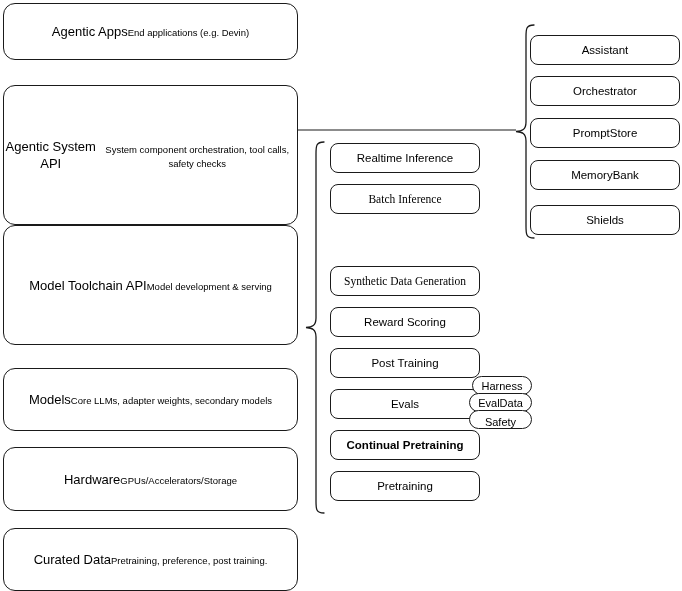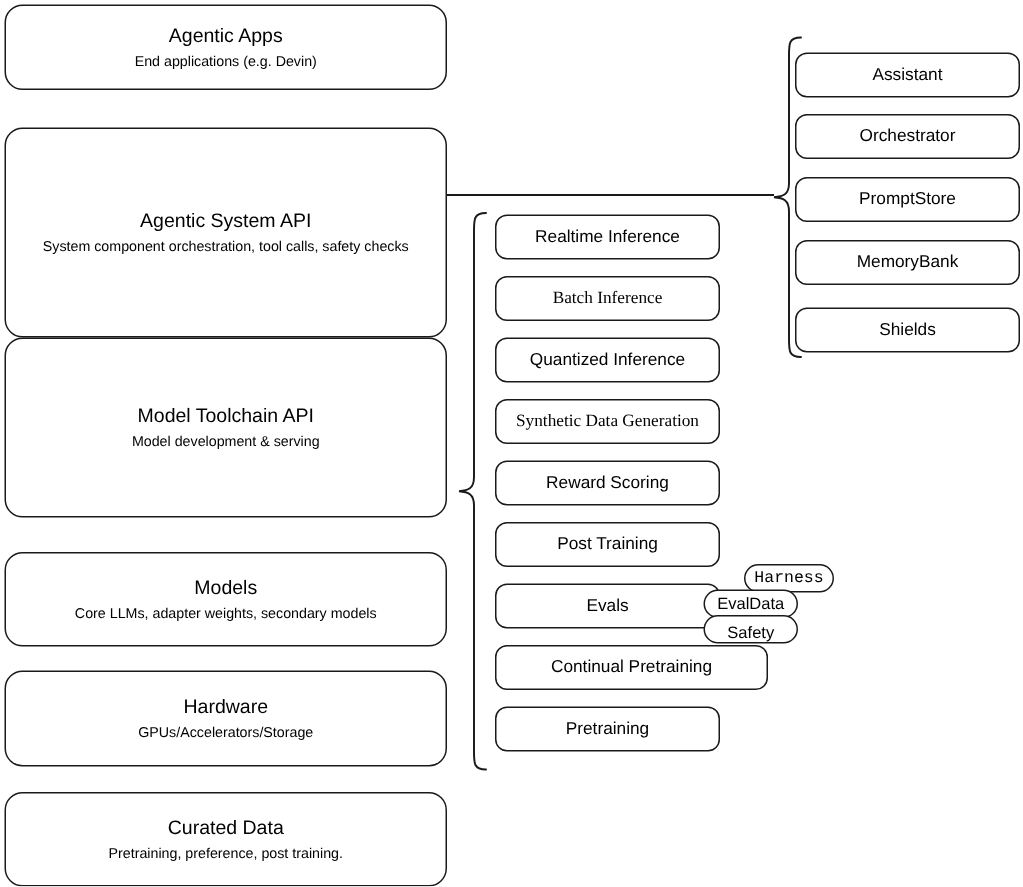--- a/index.html
+++ b/index.html
@@ -18,21 +18,21 @@
     background: #ffffff;
     overflow: hidden;
   }
   .box {
     position: absolute;
     box-sizing: border-box;
     background: #ffffff;
     border: 1px solid #1a1a1a;
     border-radius: 12px;
     display: flex;
-    flex-direction: column;
+    flex-direction: row;
     align-items: center;
     justify-content: center;
     text-align: center;
     color: #000000;
   }
   .layer-title {
     font-size: 13px;
     line-height: 17px;
     color: #000;
   }
@@ -135,43 +135,40 @@
              L 14 203
              C 14 211, 14 215, 22 215" fill="none" stroke="#1a1a1a" stroke-width="1.3" stroke-linecap="round"></path>
   </svg>
 
   <div class="pill" style="left:330px; top:143px; width:150px; height:30px;">
     <span>Realtime Inference</span>
   </div>
   <div class="pill" style="left:330px; top:184px; width:150px; height:30px;font-family:Liberation Serif, serif;">
     <span>Batch Inference</span>
   </div>
-  <div class="pill" style="left:330px; top:225px; width:150px; height:30px;">
-    <span>Quantized Inference</span>
-  </div>
   <div class="pill" style="left:330px; top:266px; width:150px; height:30px;font-family:Liberation Serif, serif;">
     <span>Synthetic Data Generation</span>
   </div>
   <div class="pill" style="left:330px; top:307px; width:150px; height:30px;">
     <span>Reward Scoring</span>
   </div>
   <div class="pill" style="left:330px; top:348px; width:150px; height:30px;">
     <span>Post Training</span>
   </div>
   <div class="pill" style="left:330px; top:389px; width:150px; height:30px;">
     <span>Evals</span>
   </div>
-  <div class="pill" style="left:330px; top:430px; width:182px; height:30px;">
+  <div class="pill" style="left:330px; top:430px; width:150px; height:30px;font-weight:bold;">
     <span>Continual Pretraining</span>
   </div>
   <div class="pill" style="left:330px; top:471px; width:150px; height:30px;">
     <span>Pretraining</span>
   </div>
 
-  <div class="mini-pill" style="left:496px; top:376px; width:60px; height:19px;font-family:Liberation Mono, monospace;">
+  <div class="mini-pill" style="left:472px; top:376px; width:60px; height:19px;">
     <span>Harness</span>
   </div>
   <div class="mini-pill" style="left:469px; top:393px; width:63px; height:19px;">
     <span>EvalData</span>
   </div>
   <div class="mini-pill" style="left:469px; top:410px; width:63px; height:19px;align-items:flex-end;">
     <span>Safety</span>
   </div>
 
   <div class="pill" style="left:530px; top:35px; width:150px; height:30px;">

